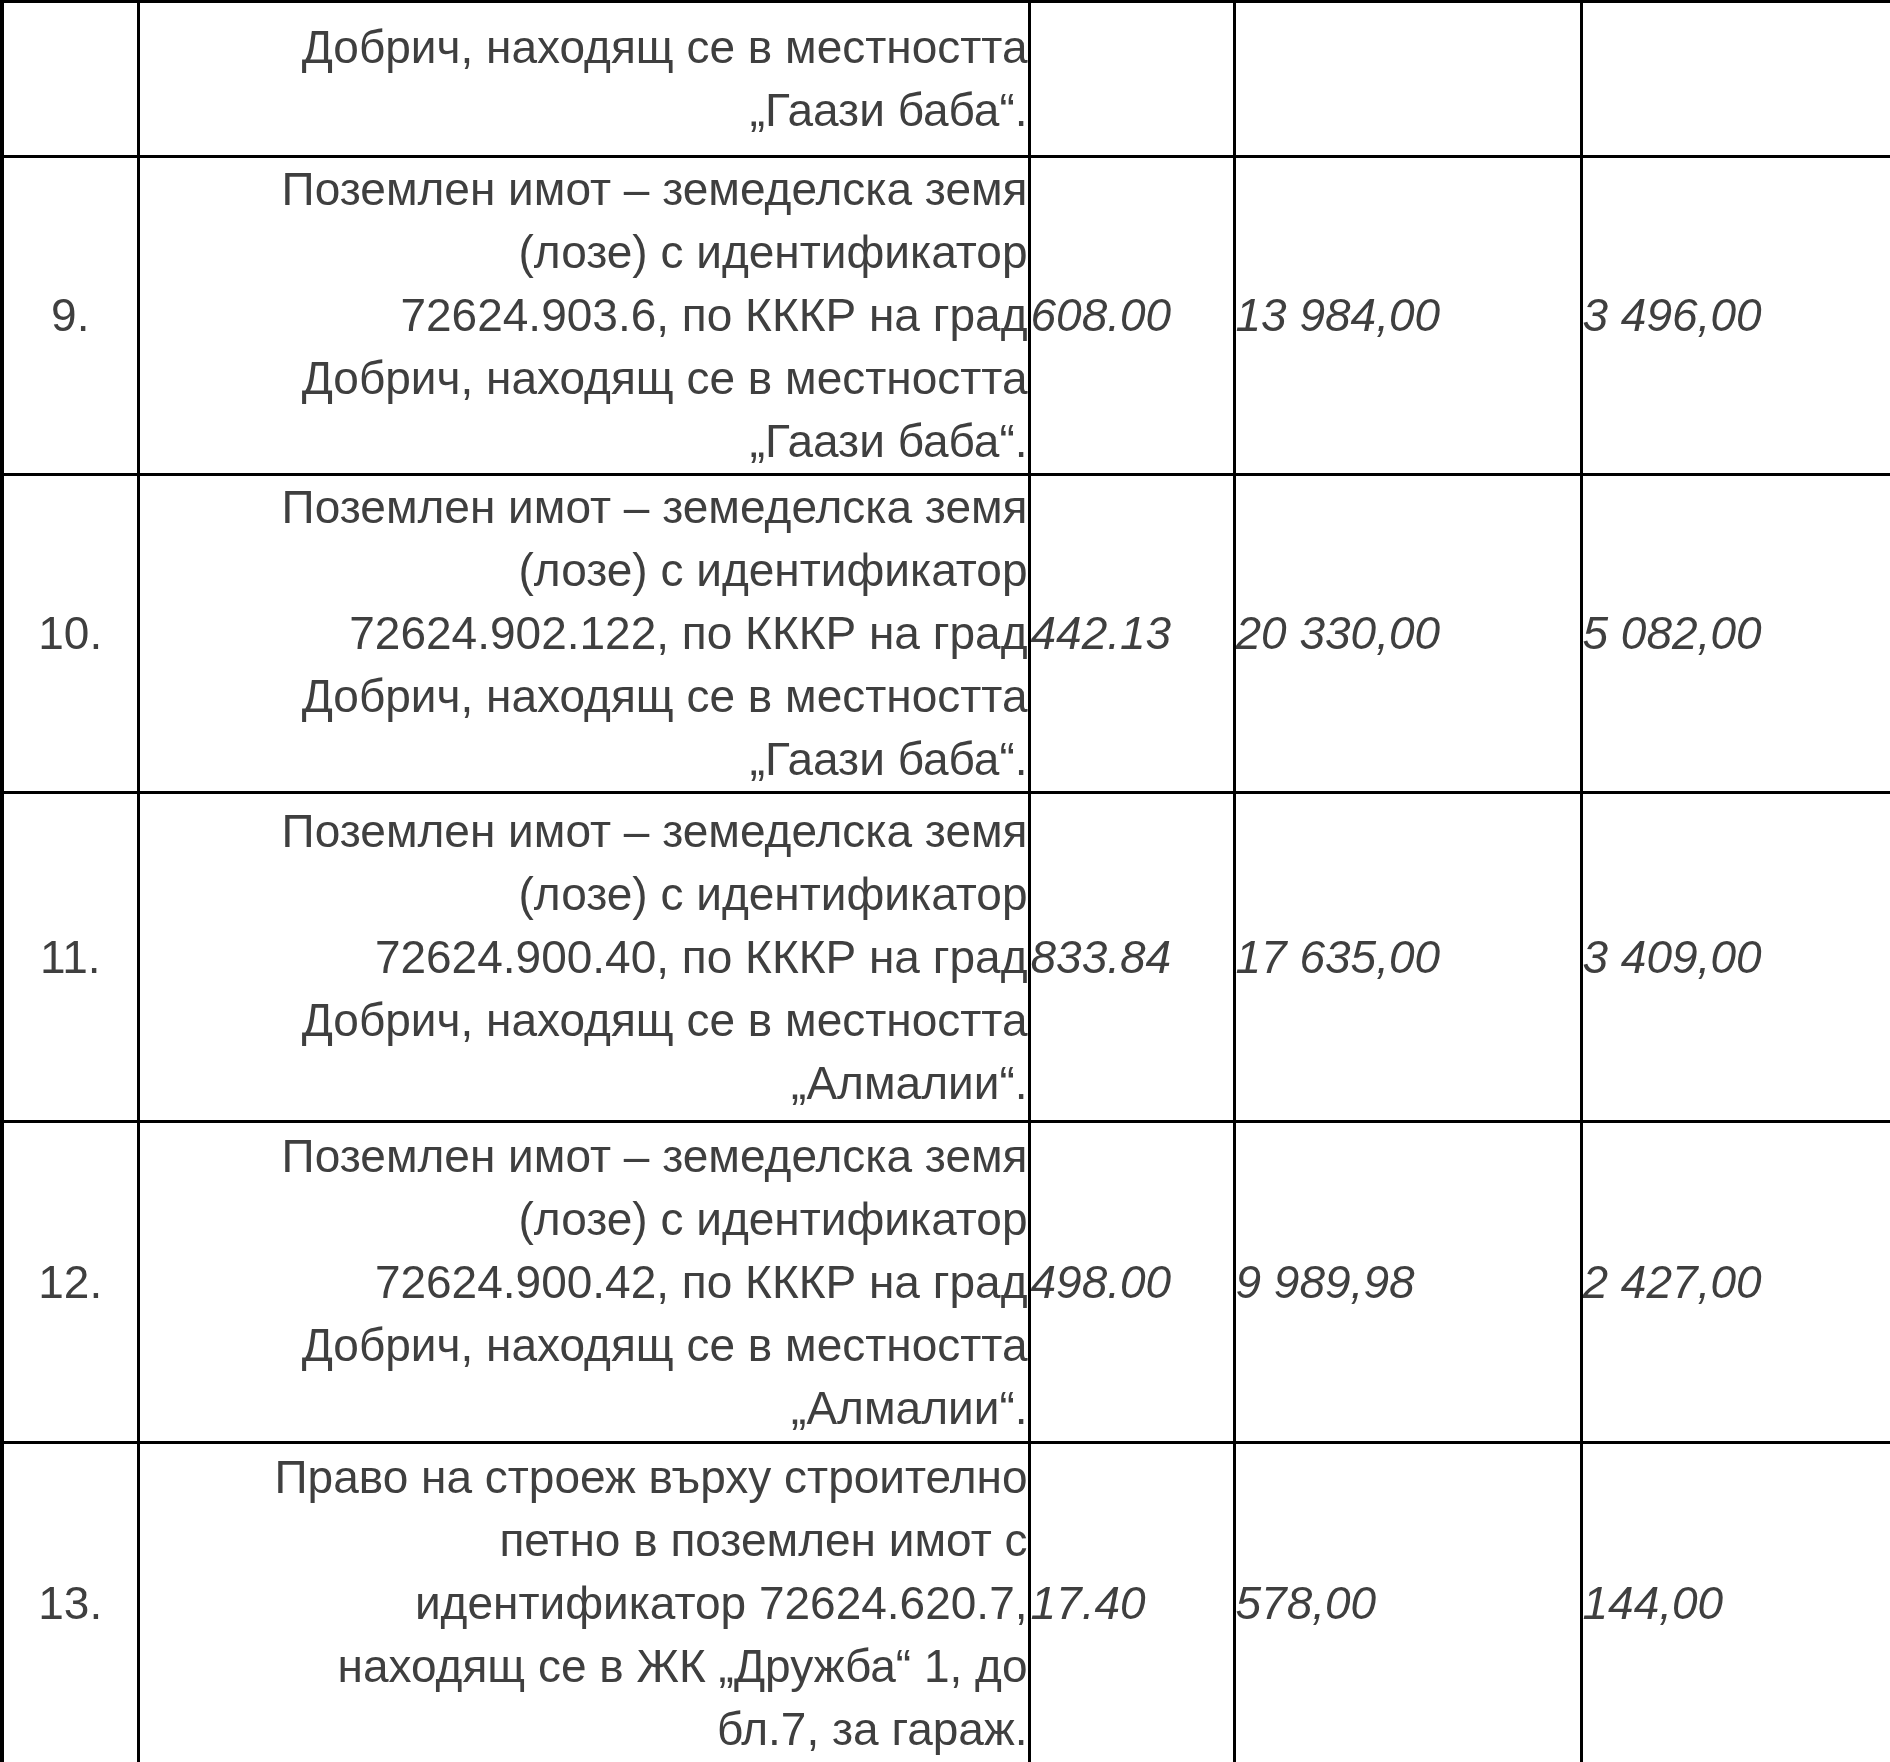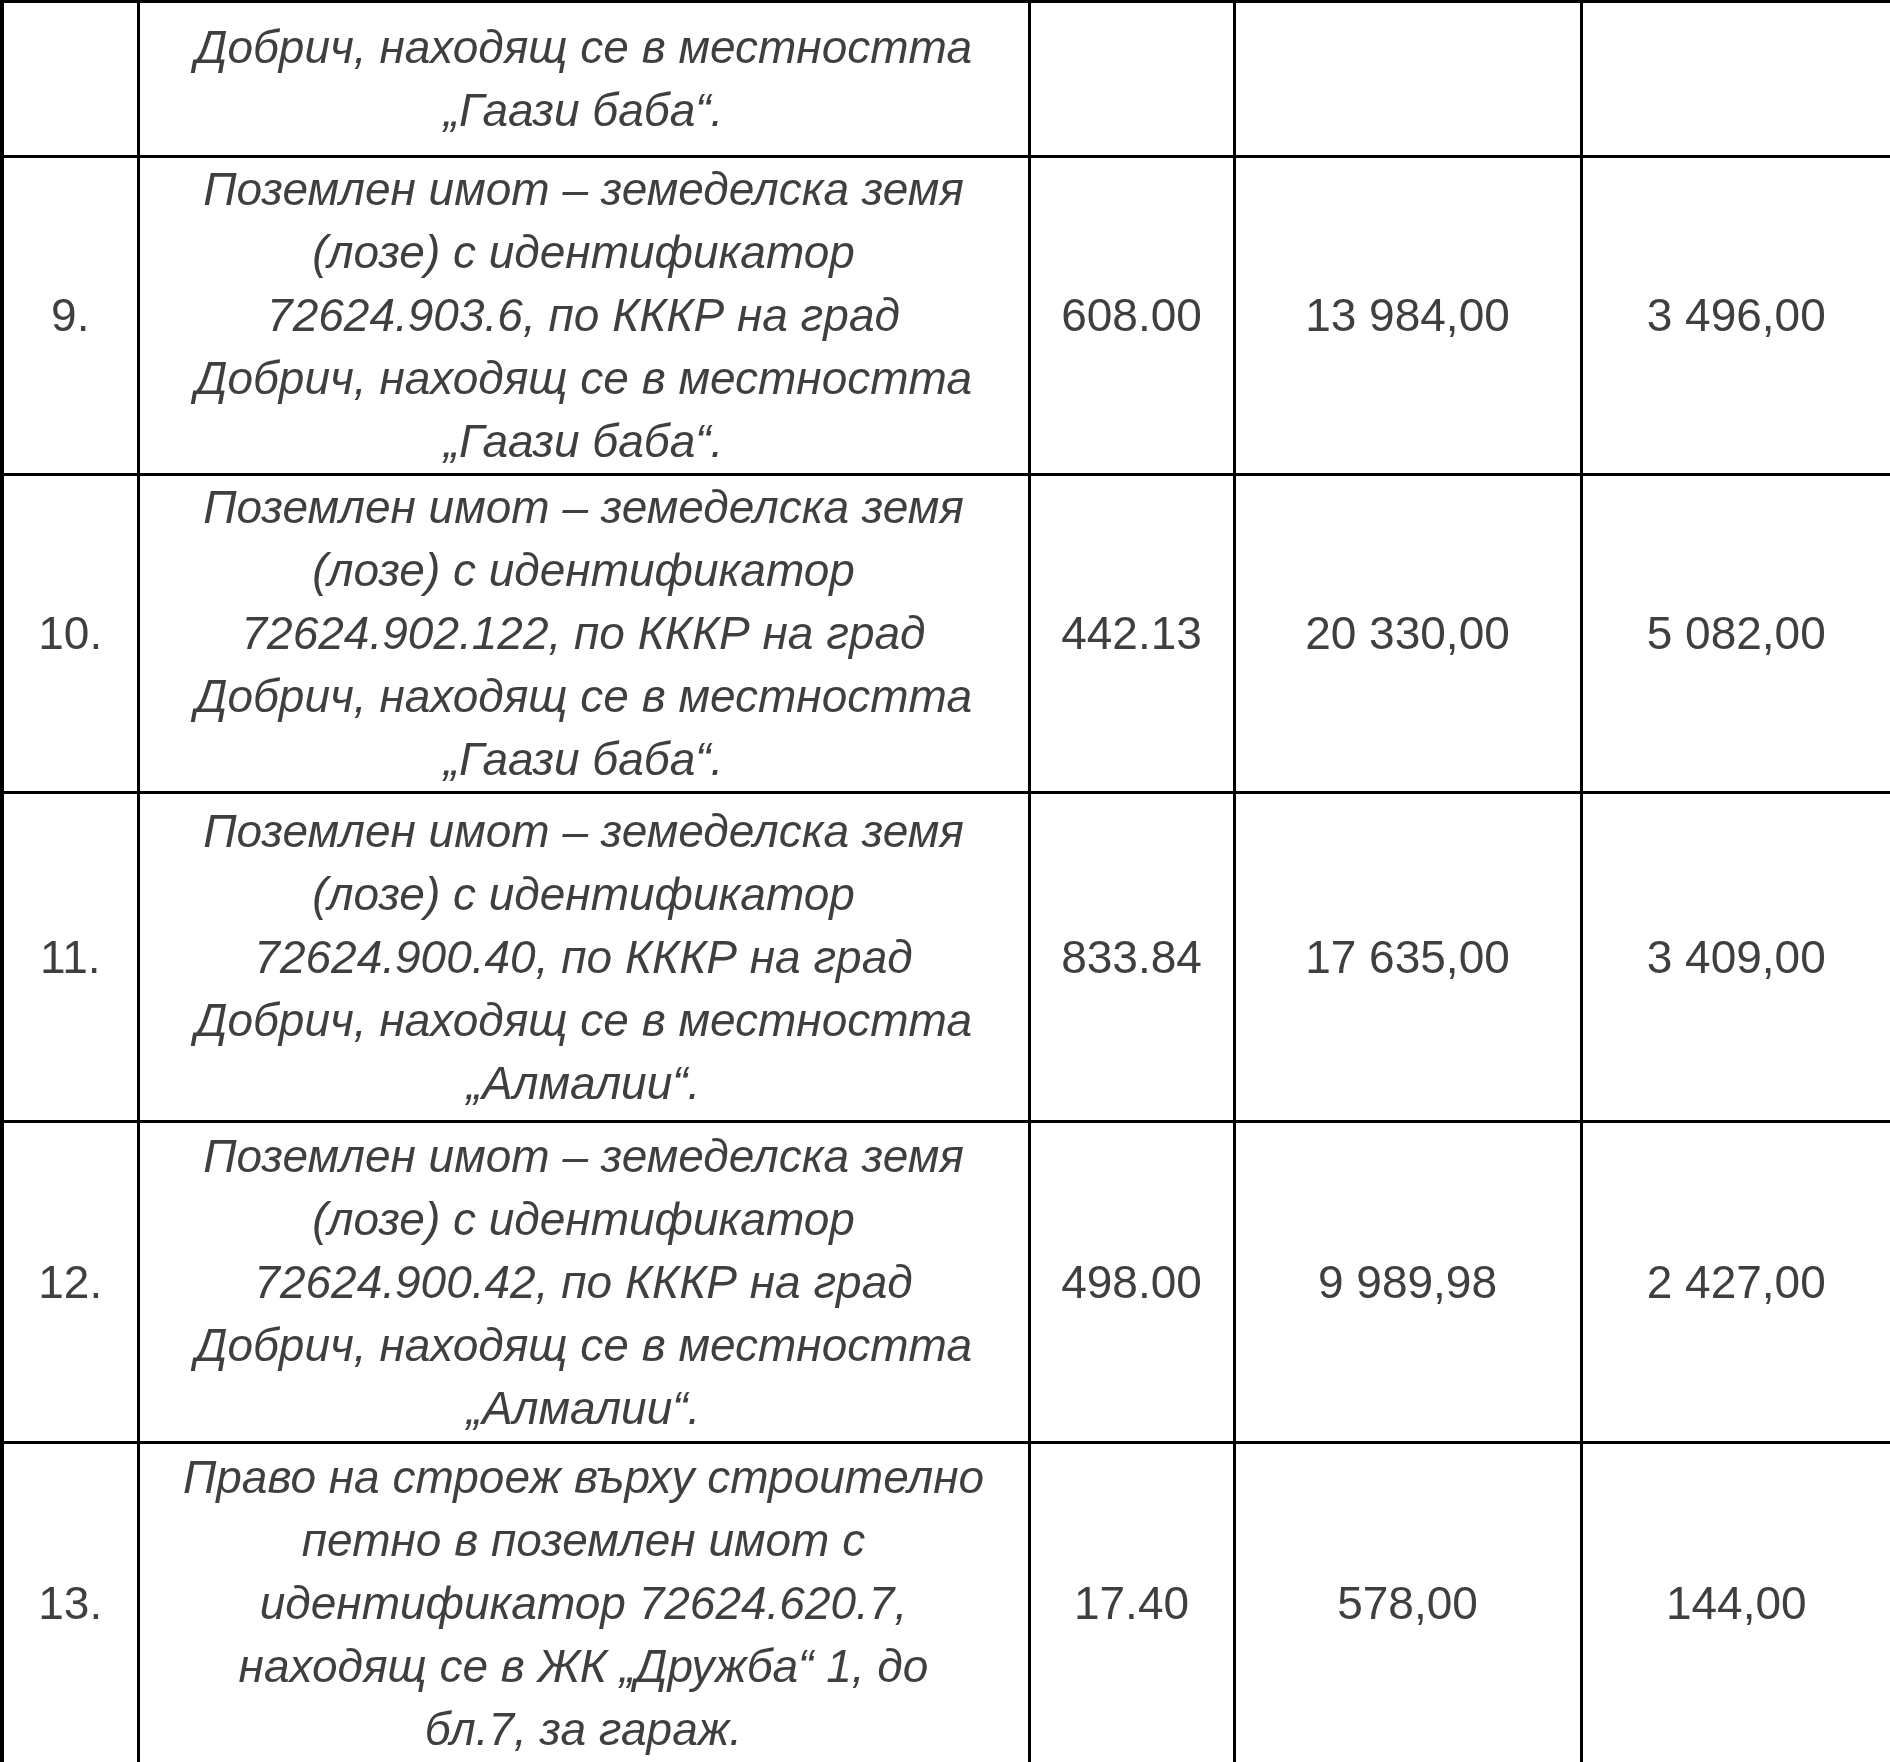--- a/index.html
+++ b/index.html
@@ -30,27 +30,27 @@
   table.doc-table td {
     border: 3px solid #000;
     vertical-align: middle;
     overflow: hidden;
     padding: 0;
   }
   td.cell-num {
     text-align: center;
   }
   td.cell-desc {
-    text-align: center;
+    text-align: right;
     padding: 6px 8px 6px 11px;
     white-space: pre-line;
-    font-style: italic;
   }
   td.cell-val {
-    text-align: center;
+    text-align: left;
+    font-style: italic;
   }
 </style>
 </head>
 <body>
 
 <div class="page">
   <table class="doc-table">
     <colgroup>
       <col style="width:136px">
       <col style="width:891px">

